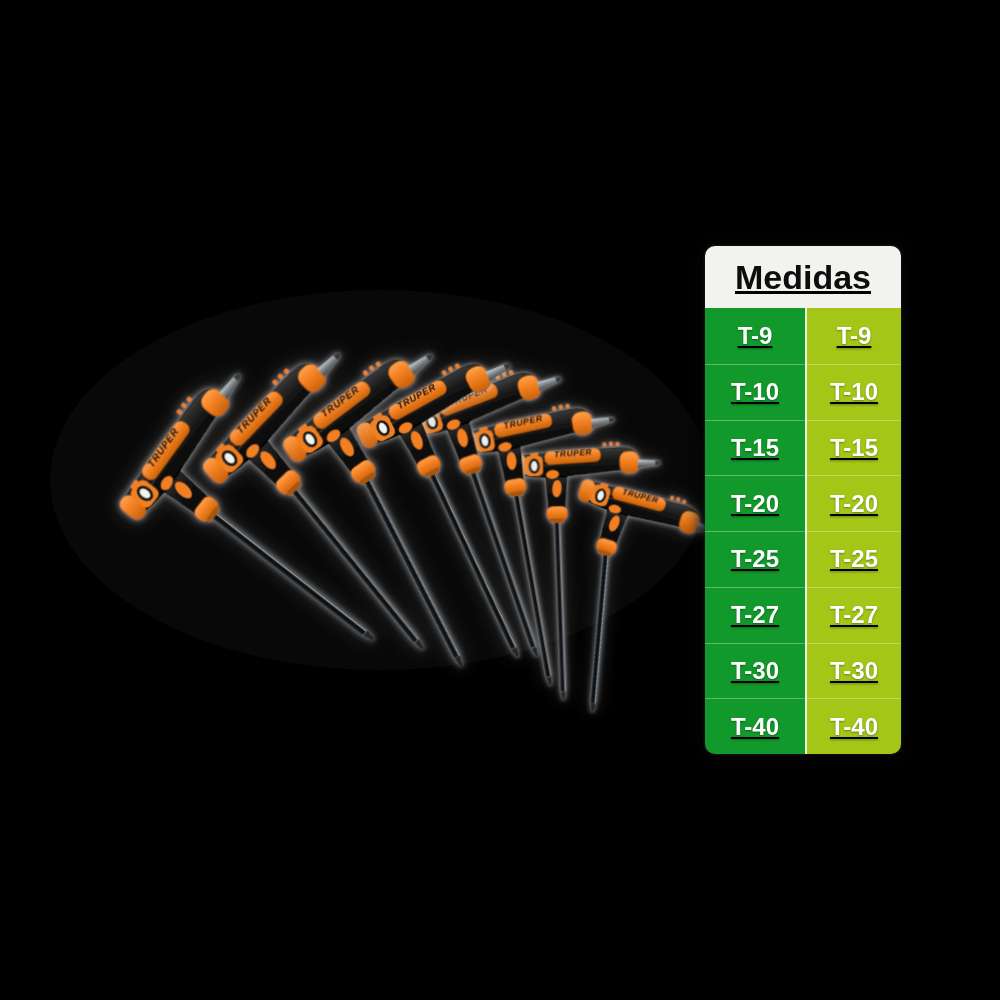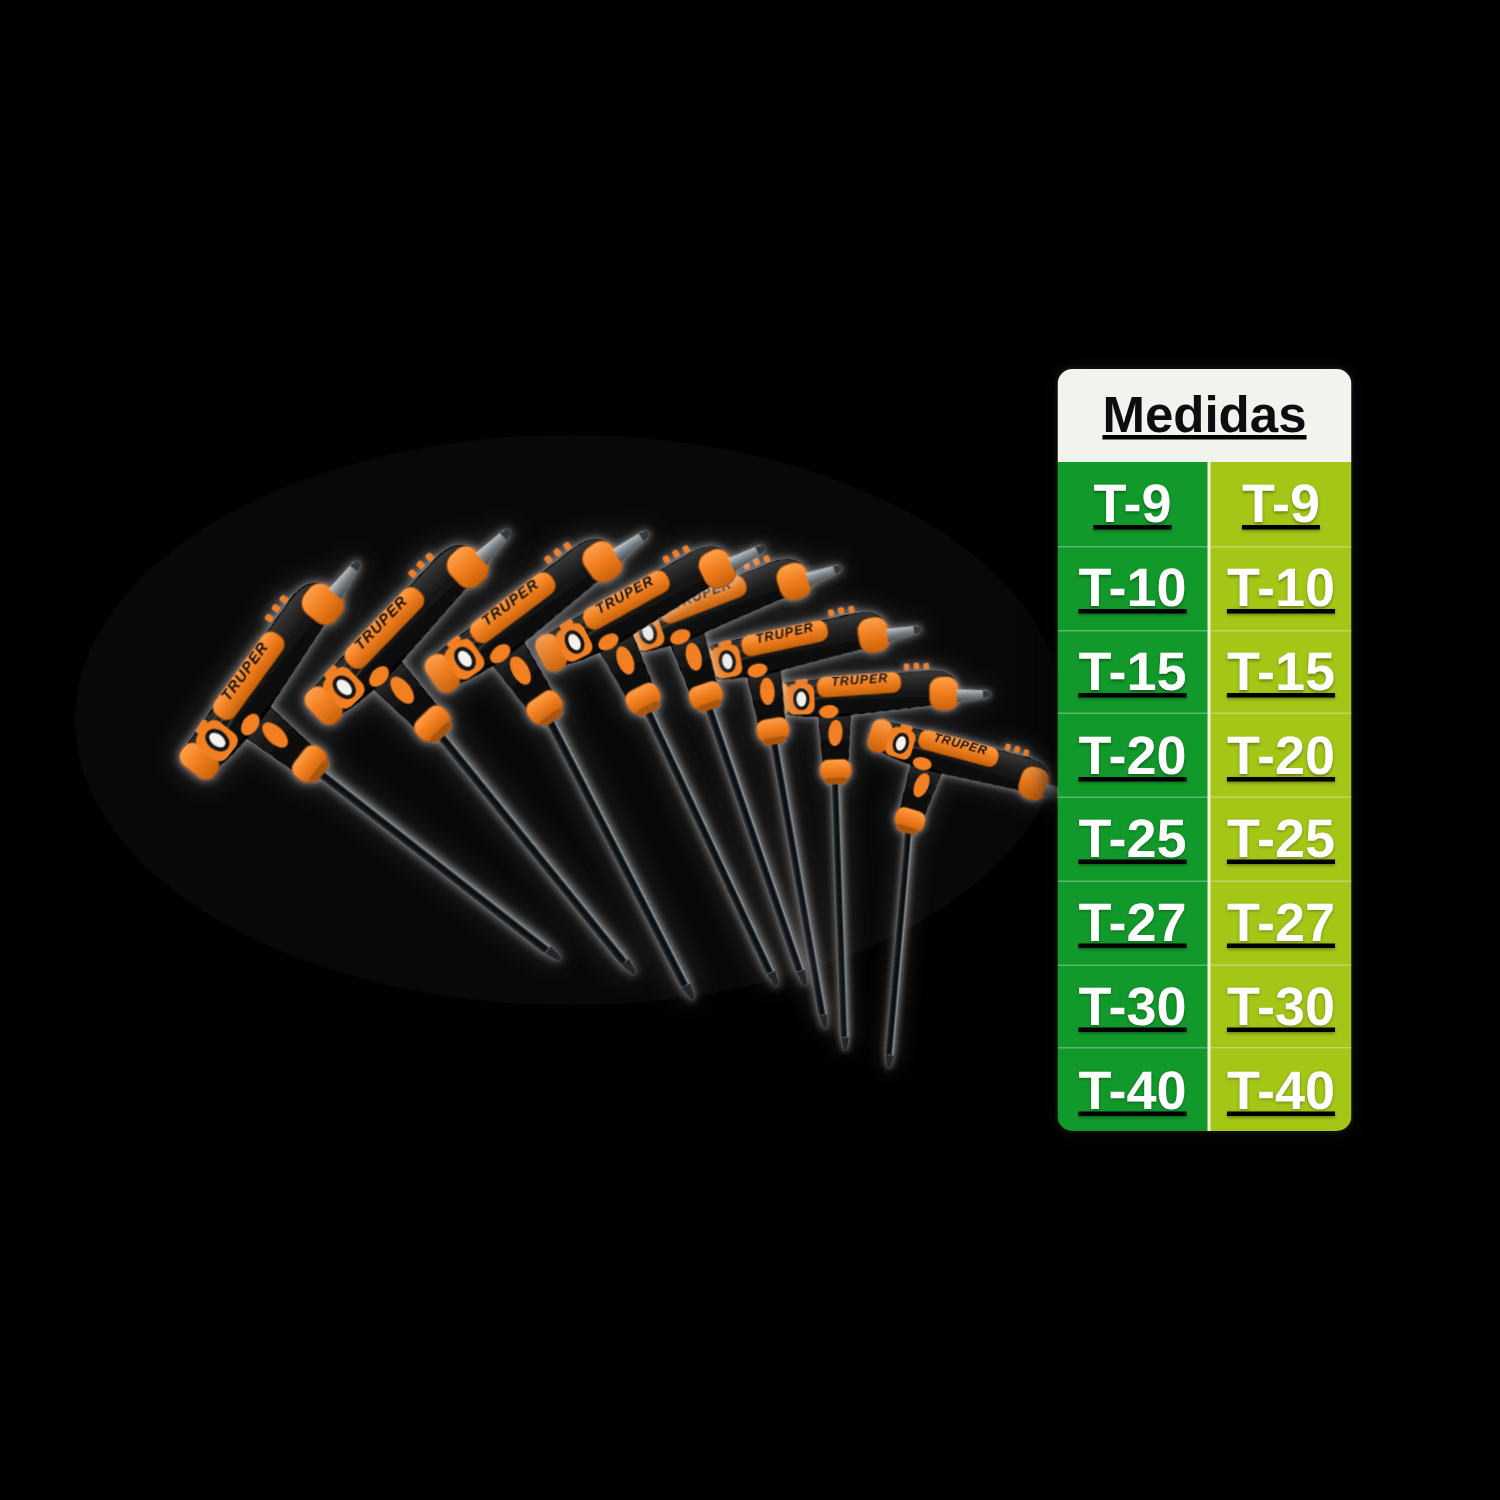--- a/index.html
+++ b/index.html
@@ -24,21 +24,21 @@
   .size-table-header{
     height:62px;flex:0 0 62px;
     display:flex;align-items:center;justify-content:center;
     color:#0d0d0d;font-size:34px;font-weight:bold;letter-spacing:0px;
   }
   .size-table-body{flex:1;display:grid;grid-template-columns:100fr 96fr;}
   .size-col{display:grid;grid-template-rows:repeat(8,1fr);}
   .size-col-right{border-left:2px solid rgba(255,255,255,0.85);}
   .size-cell{
     display:flex;align-items:center;justify-content:center;
-    color:#ffffff;font-size:36px;font-weight:bold;
+    color:#ffffff;font-size:24px;font-weight:bold;
     text-shadow:0 1px 2px rgba(0,0,0,0.35);
     border-top:1px solid rgba(255,255,255,0.32);
   }
   .size-col .size-cell:first-child{border-top:none;}
 </style>
 </head>
 <body style="background-color: rgb(0, 0, 0);">
 
 <div class="stage">
   <svg width="1000" height="1000" viewBox="0 0 1000 1000">

